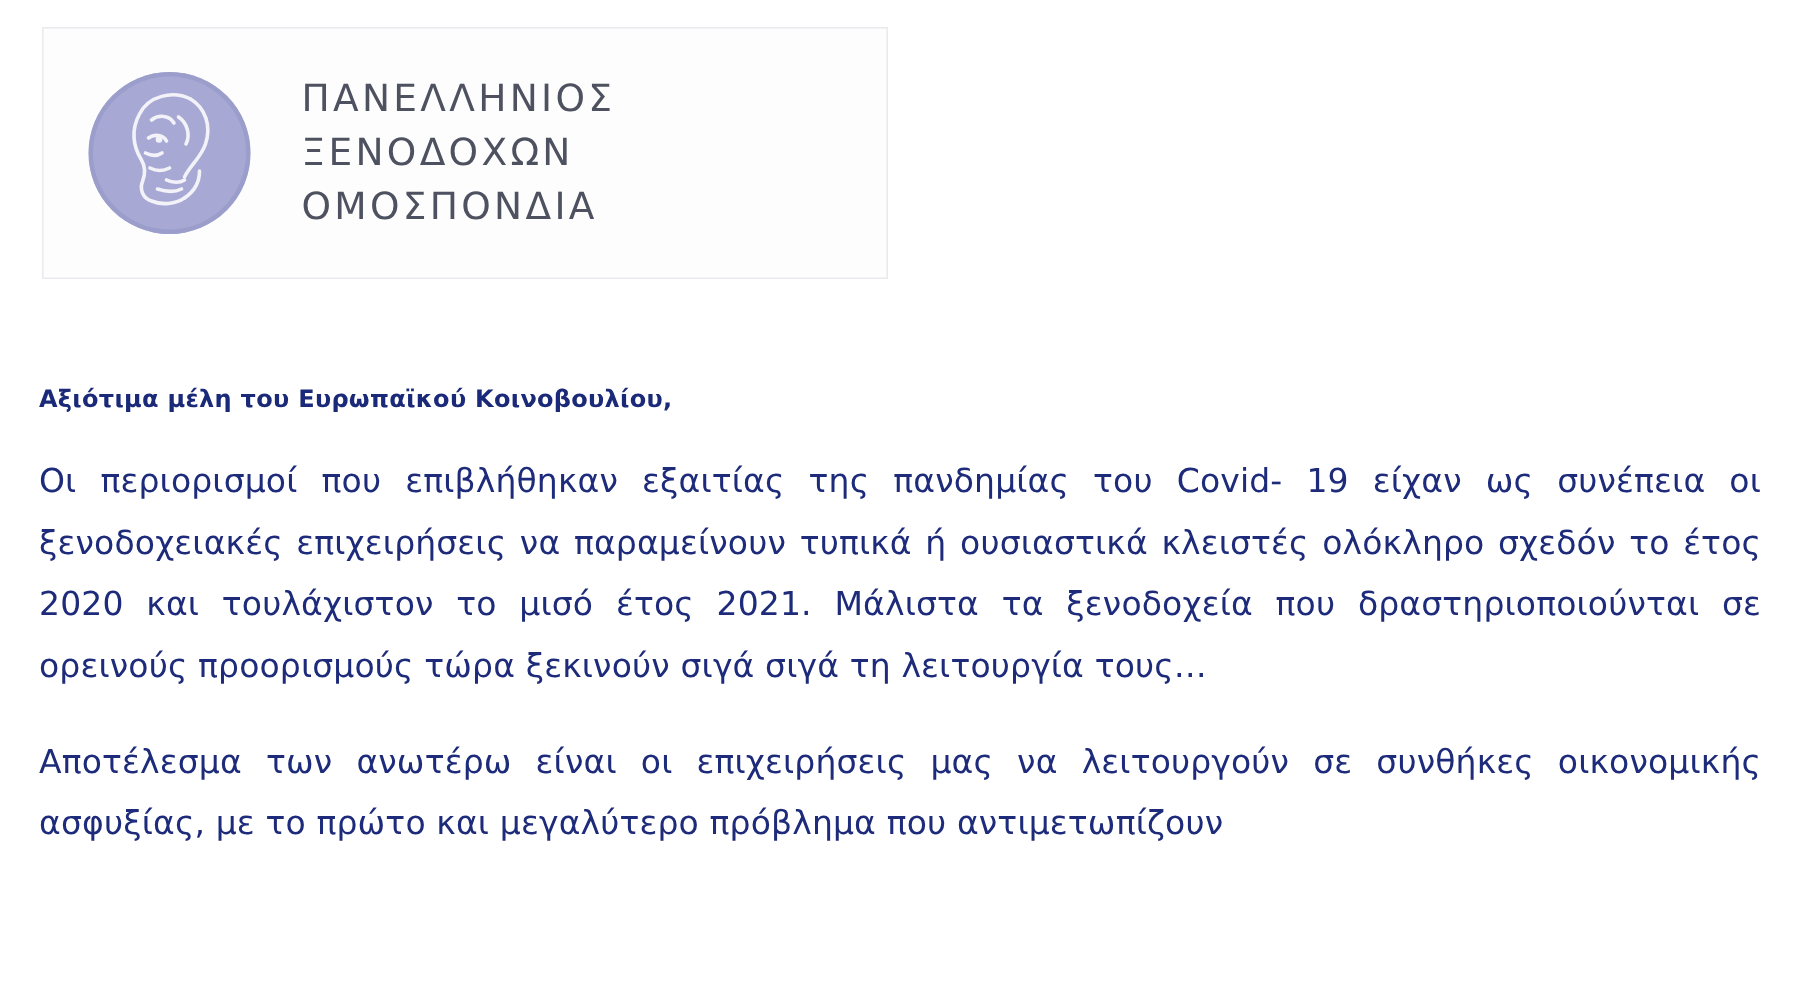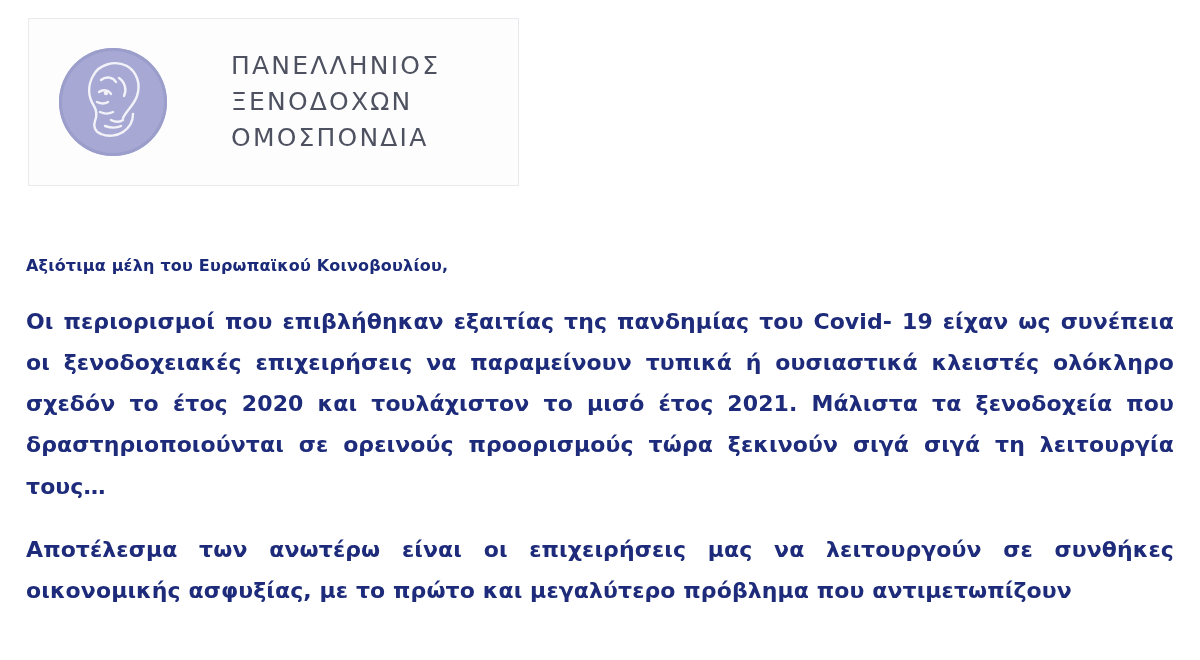--- a/index.html
+++ b/index.html
@@ -18,28 +18,27 @@
     width: 1200px;
     height: 660px;
     background: #ffffff;
   }
 
   
   .letterhead {
     position: absolute;
     top: 18px;
     left: 28px;
-    width: 491px;
+    width: 564px;
     height: 168px;
     display: flex;
     align-items: center;
     background: #fdfdfd;
     border: 1px solid #e9e9ee;
     box-sizing: border-box;
-    gap: 30px;
   }
   .logo-wrap {
     width: 168px;
     height: 166px;
     display: flex;
     align-items: center;
     justify-content: center;
     flex: 0 0 auto;
   }
   .logo-coin {
@@ -113,21 +112,20 @@
     margin-bottom: 26px;
     letter-spacing: 0.2px;
   }
   .para {
     font-size: 22px;
     line-height: 1.87;
     color: #1d2b7a;
     text-align: justify;
     margin-bottom: 22px;
     letter-spacing: 0.1px;
-    font-weight: bold;
   }
   .para:last-child {
     margin-bottom: 0;
   }
 </style>
 </head>
 <body>
 
 <div class="page">
 

